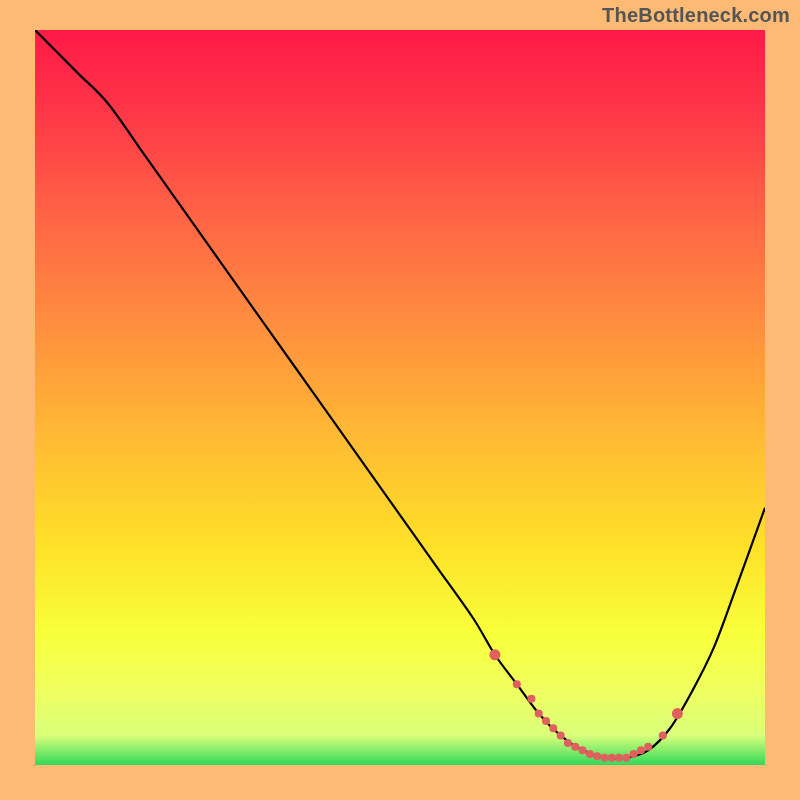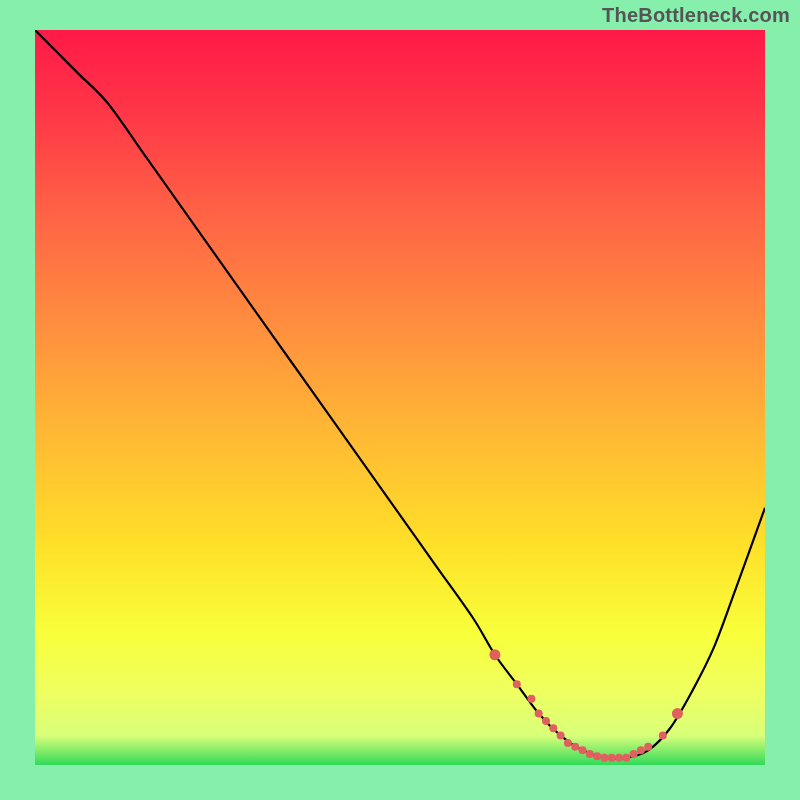--- a/index.html
+++ b/index.html
@@ -8,21 +8,21 @@
     width: 800px;
     height: 800px;
     background: #000;
     overflow: hidden;
     font-family: Arial, Helvetica, sans-serif;
   }
   .stage {
     position: relative;
     width: 800px;
     height: 800px;
-    background: #86efac;
+    background: #fdba74;
   }
   .watermark {
     position: absolute;
     top: 4px;
     right: 10px;
     color: #555;
     font-size: 20px;
     font-weight: 600;
     letter-spacing: 0.2px;
     z-index: 20;

